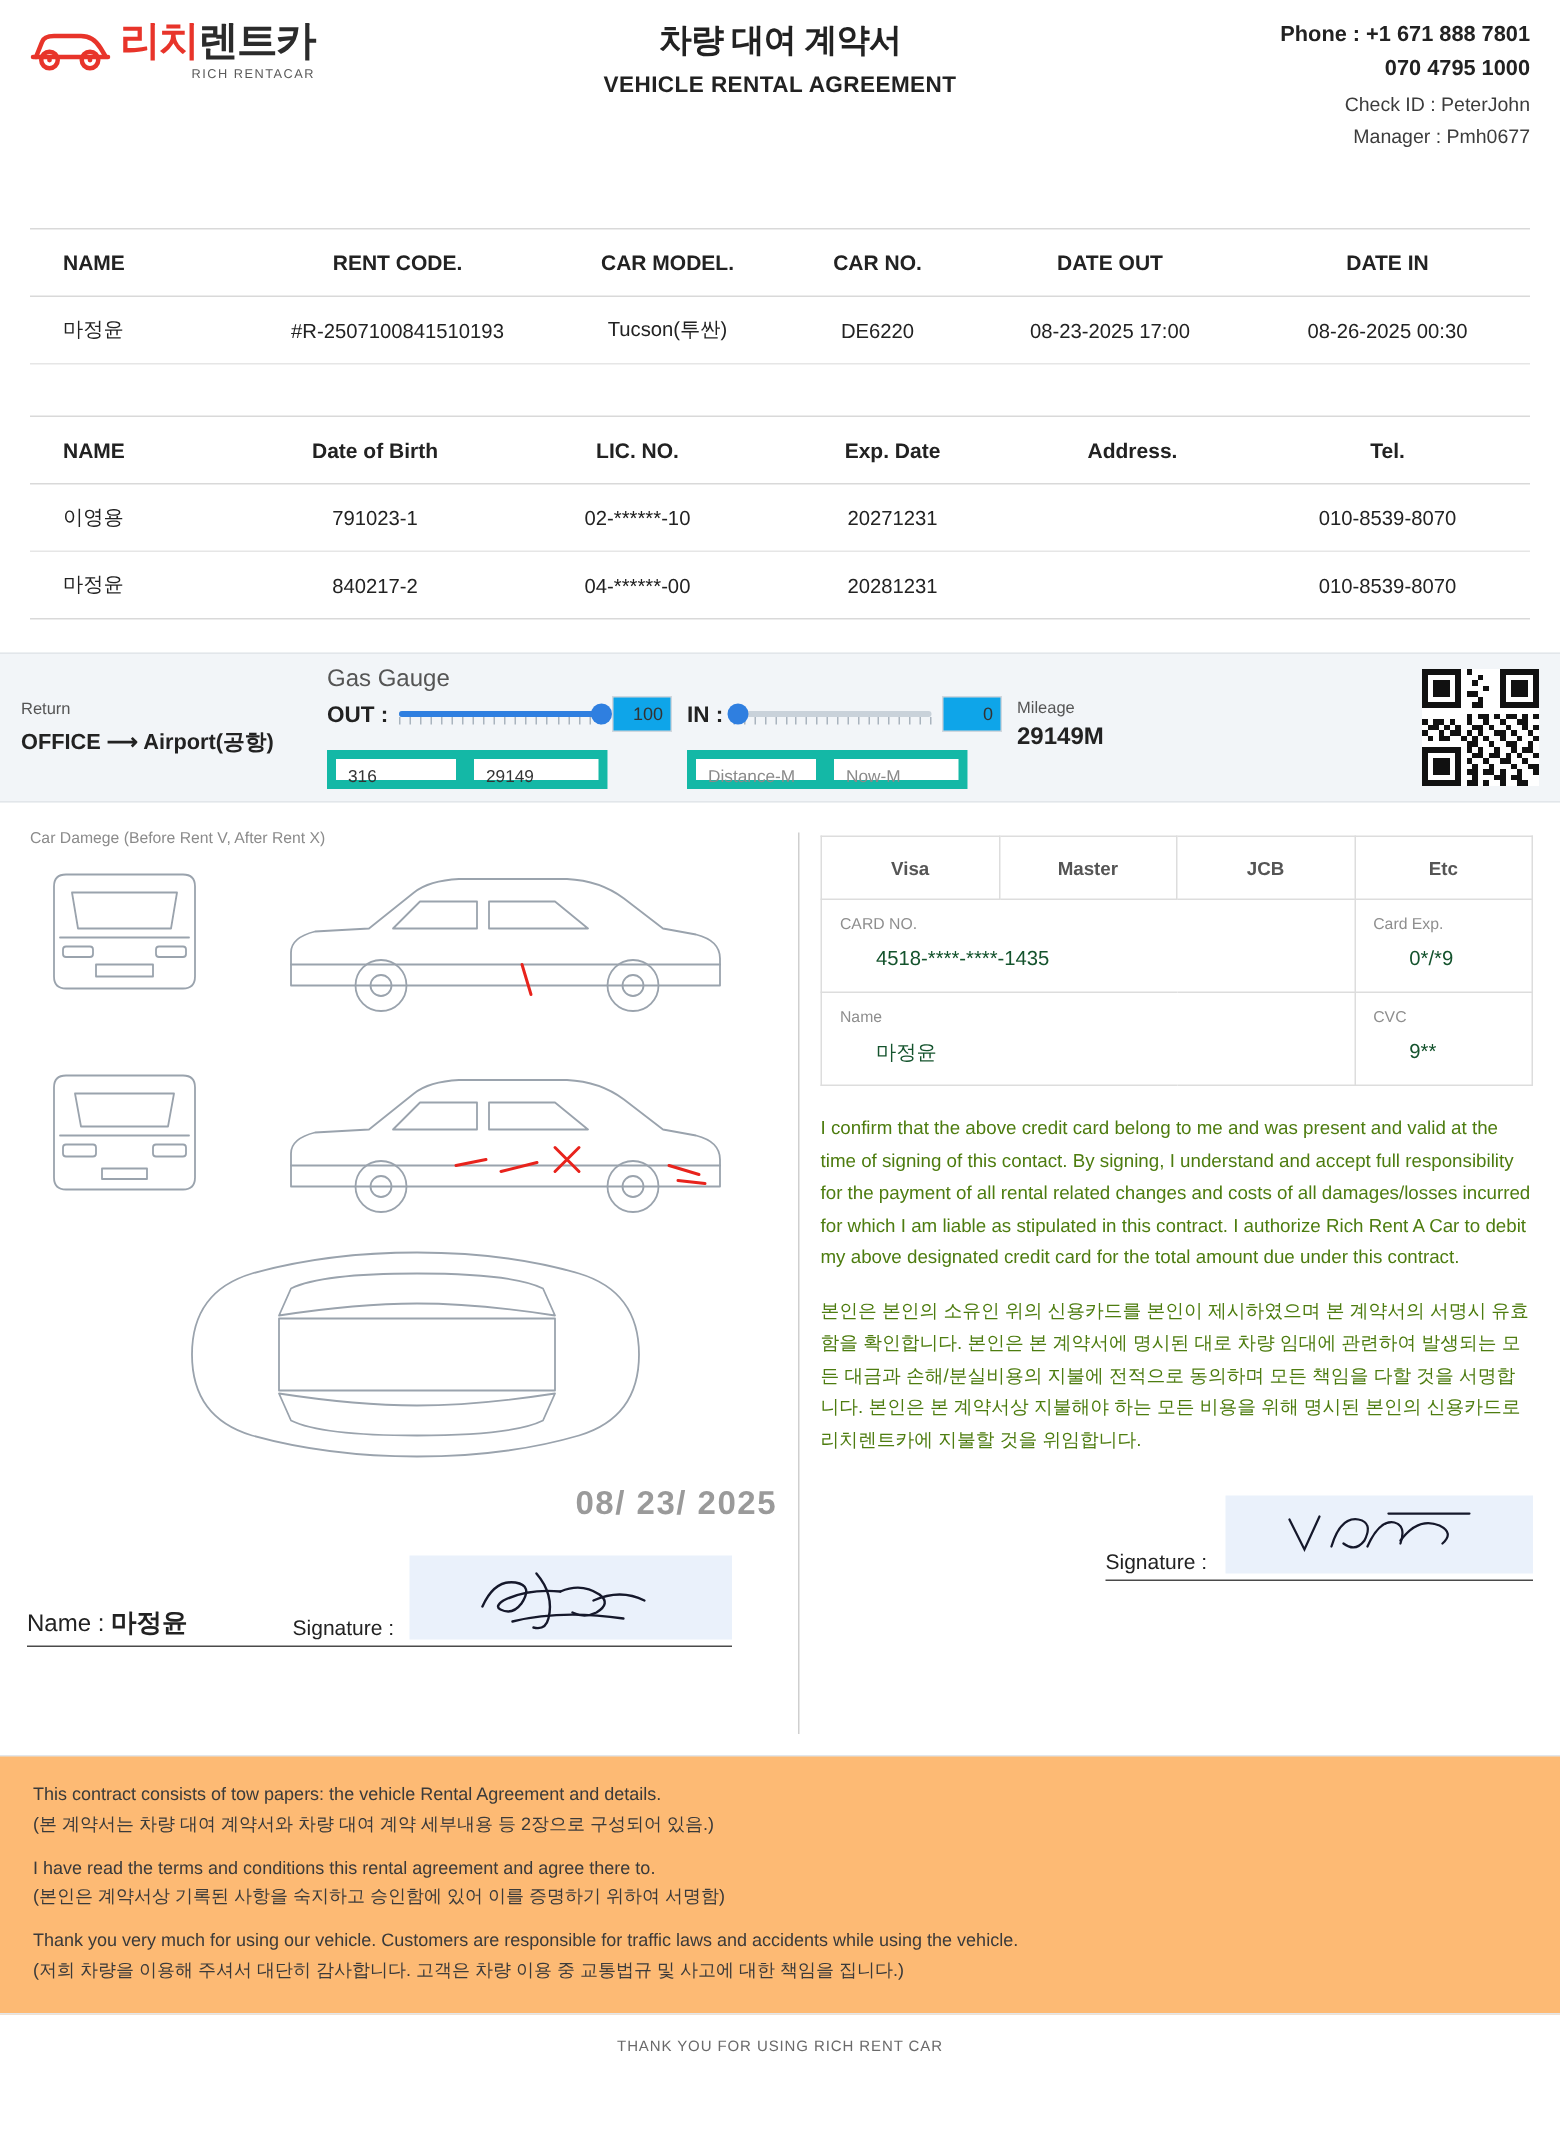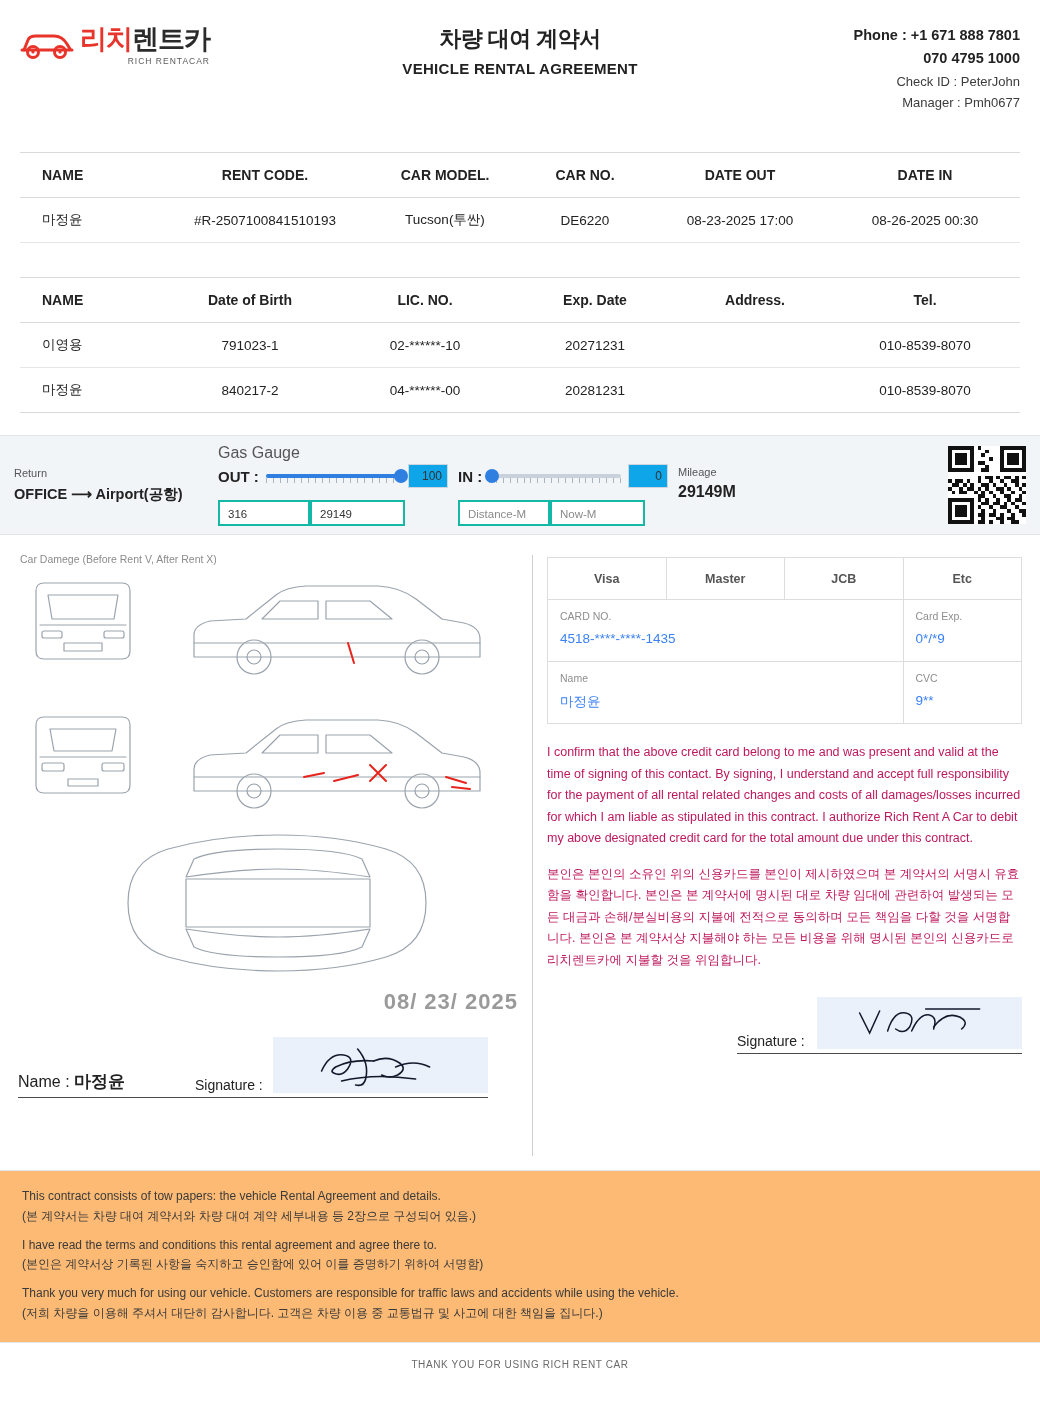--- a/index.html
+++ b/index.html
@@ -11,21 +11,21 @@
     font-family: "Liberation Sans", sans-serif;
     color: #222;
     position: relative;
     overflow: hidden;
   }
 
   
   .header {
     display: flex;
     align-items: flex-start;
-    padding: 20px 20px 6px 20px;
+    padding: 8px 20px 6px 20px;
     height: 130px;
   }
   .logo-wrap { width: 300px; padding-top: 6px; }
   .logo {
     display: flex;
     align-items: center;
     gap: 6px;
   }
   .logo-car { position: relative; width: 54px; height: 32px; }
   .logo-car svg { display: block; }
@@ -132,21 +132,21 @@
     transform: translateX(-50%);
   }
   .numbox {
     width: 40px; height: 24px;
     border: 1px solid #cfd6dd; background: #0ea5e9;
     font-size: 12px; text-align: right;
     padding: 0 5px; line-height: 22px; color: #333;
   }
   .inputs-row { display: flex; gap: 0; margin-top: 12px; }
   .inputbox {
-    height: 26px; border: 2px solid #14b8a6; background: #fff;
+    height: 26px; border: 6px solid #14b8a6; background: #fff;
     font-size: 11.5px; line-height: 24px; padding: 0 8px; color: #333;
   }
   .inputbox.ph { color: #8a8a8a; }
   .w92 { width: 92px; }
   .w95 { width: 95px; }
   .gauge-col.in-col { width: 210px; }
   .mileage-col { width: 105px; padding-bottom: 4px; }
   .mileage-label { font-size: 11px; color: #555; }
   .mileage-val { font-size: 16px; font-weight: bold; margin-top: 5px; }
   .qr { width: 78px; height: 78px; margin-left: auto; }
@@ -197,25 +197,25 @@
   .card-table td { border: 1px solid #ddd; }
   .card-type {
     text-align: center;
     font-size: 12.5px;
     font-weight: bold;
     color: #555;
     height: 42px;
   }
   .card-cell { padding: 10px 12px 12px 12px; height: 62px; vertical-align: top; }
   .card-cap { font-size: 10.5px; color: #8e8e8e; }
-  .card-val { font-size: 13.5px; color: #3b82f6; margin-top: 9px; }
+  .card-val { font-size: 13.5px; color: #14532d; margin-top: 9px; margin-left: 24px; }
   .terms {
     font-size: 12.5px;
     line-height: 1.72;
-    color: #be185d;
+    color: #4d7c0f;
     margin-top: 18px;
   }
   .terms.ko { margin-top: 14px; }
   .sign-row2 {
     display: flex;
     align-items: flex-end;
     gap: 12px;
     margin-top: 26px;
     padding-bottom: 4px;
     border-bottom: 1.5px solid #4a4a4a;

